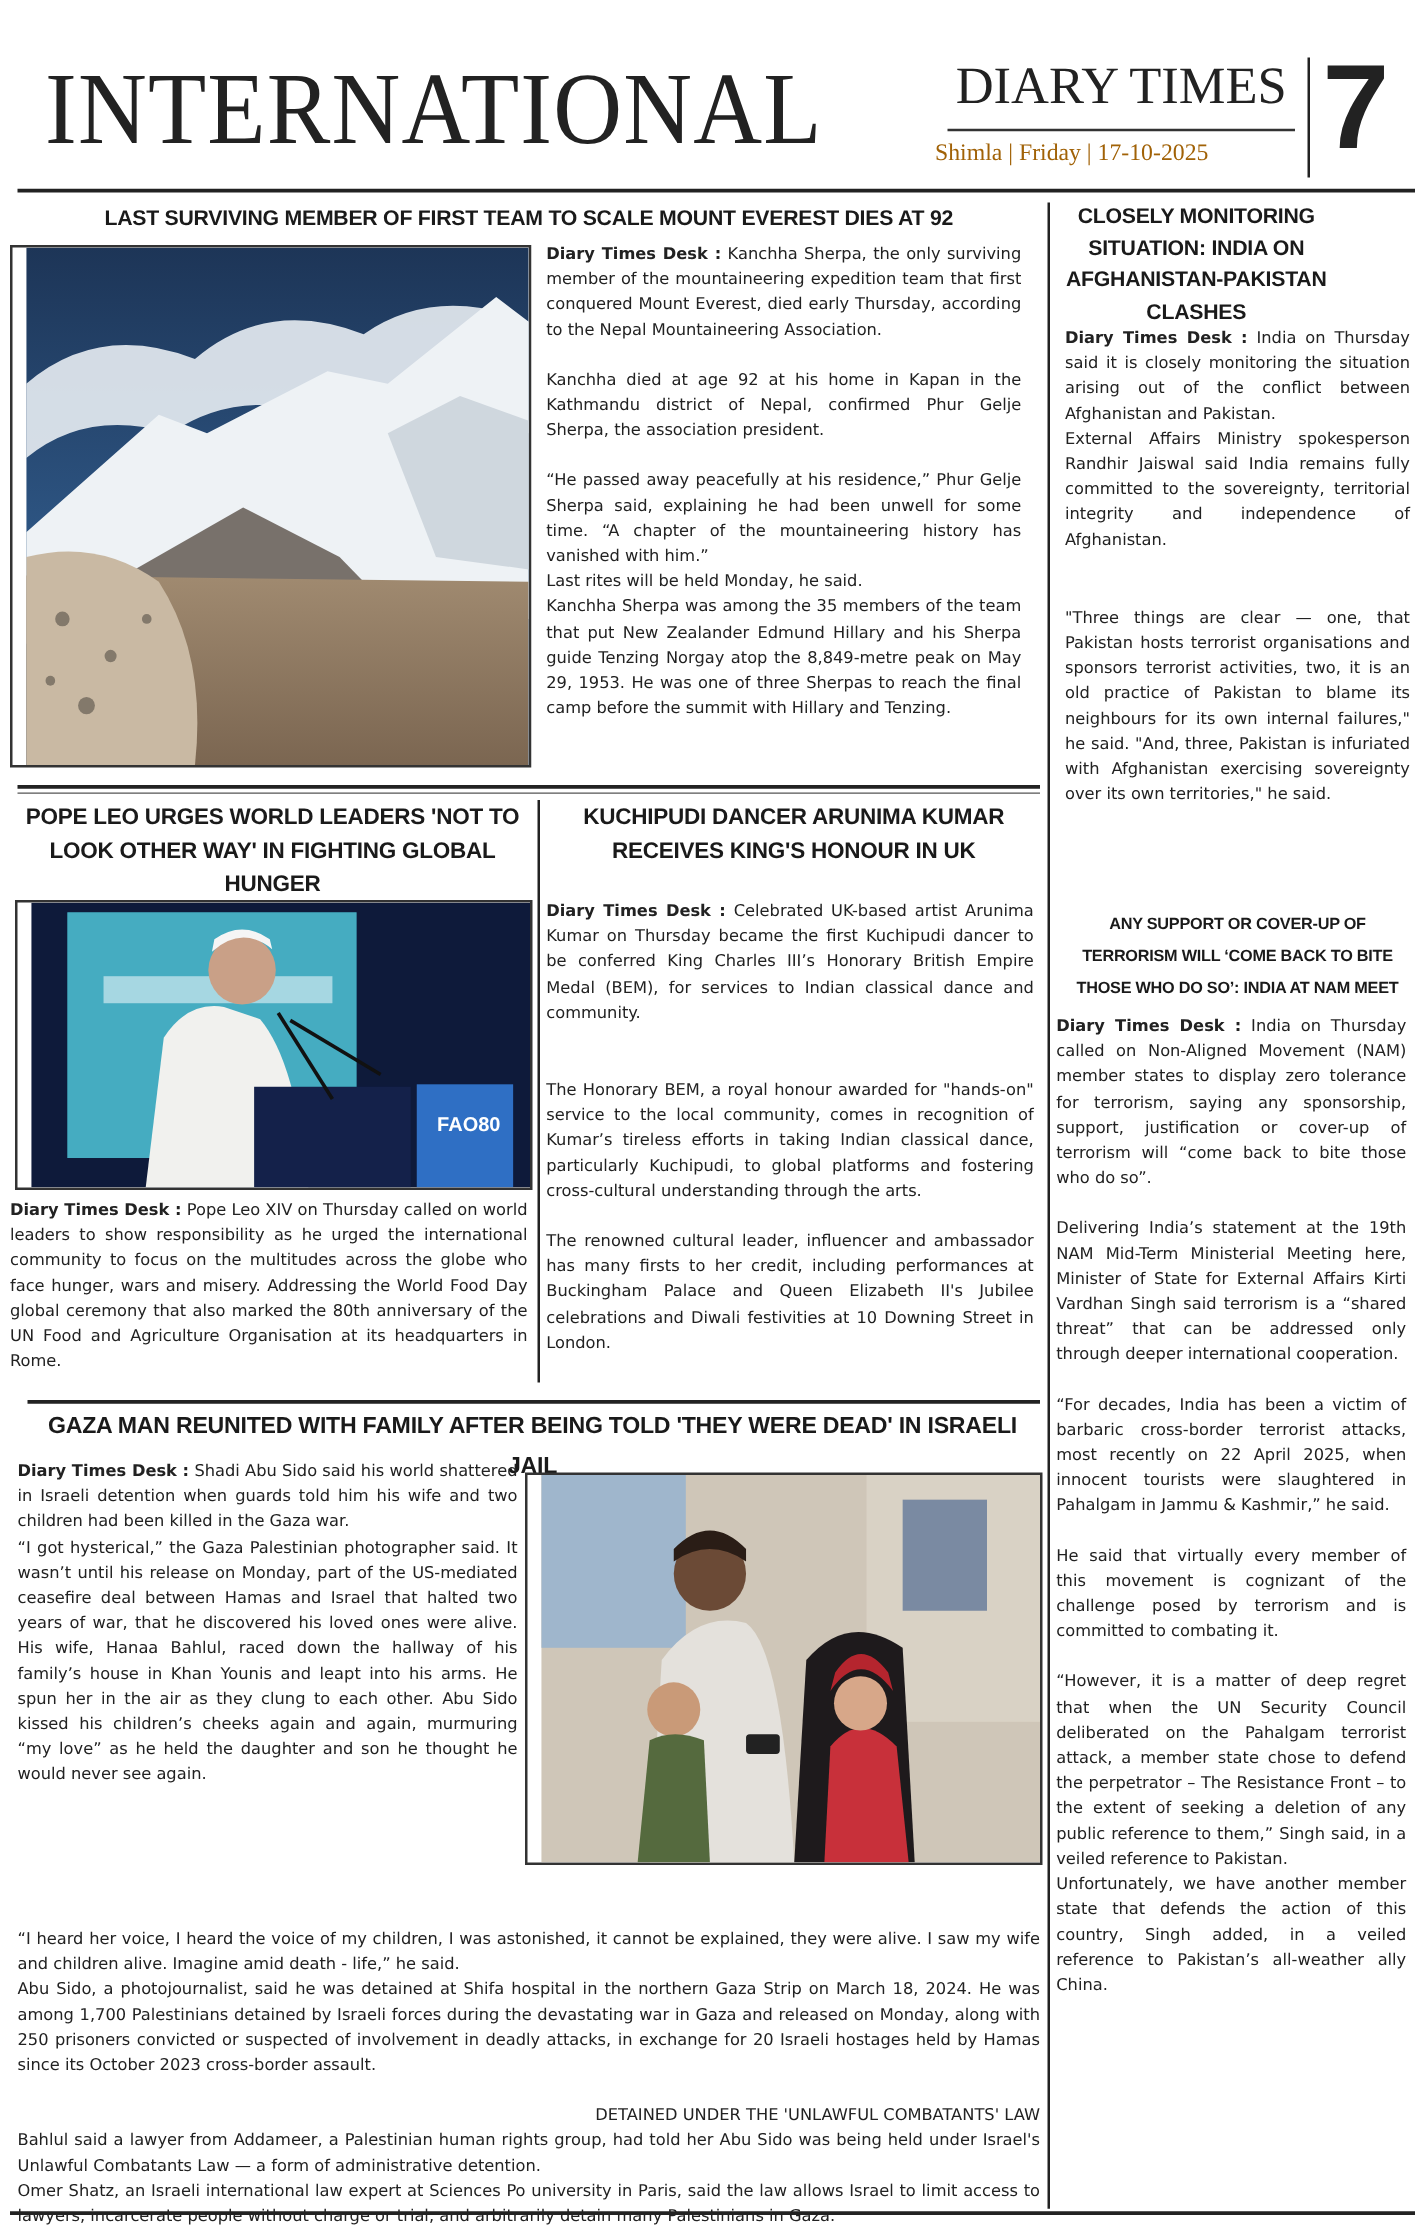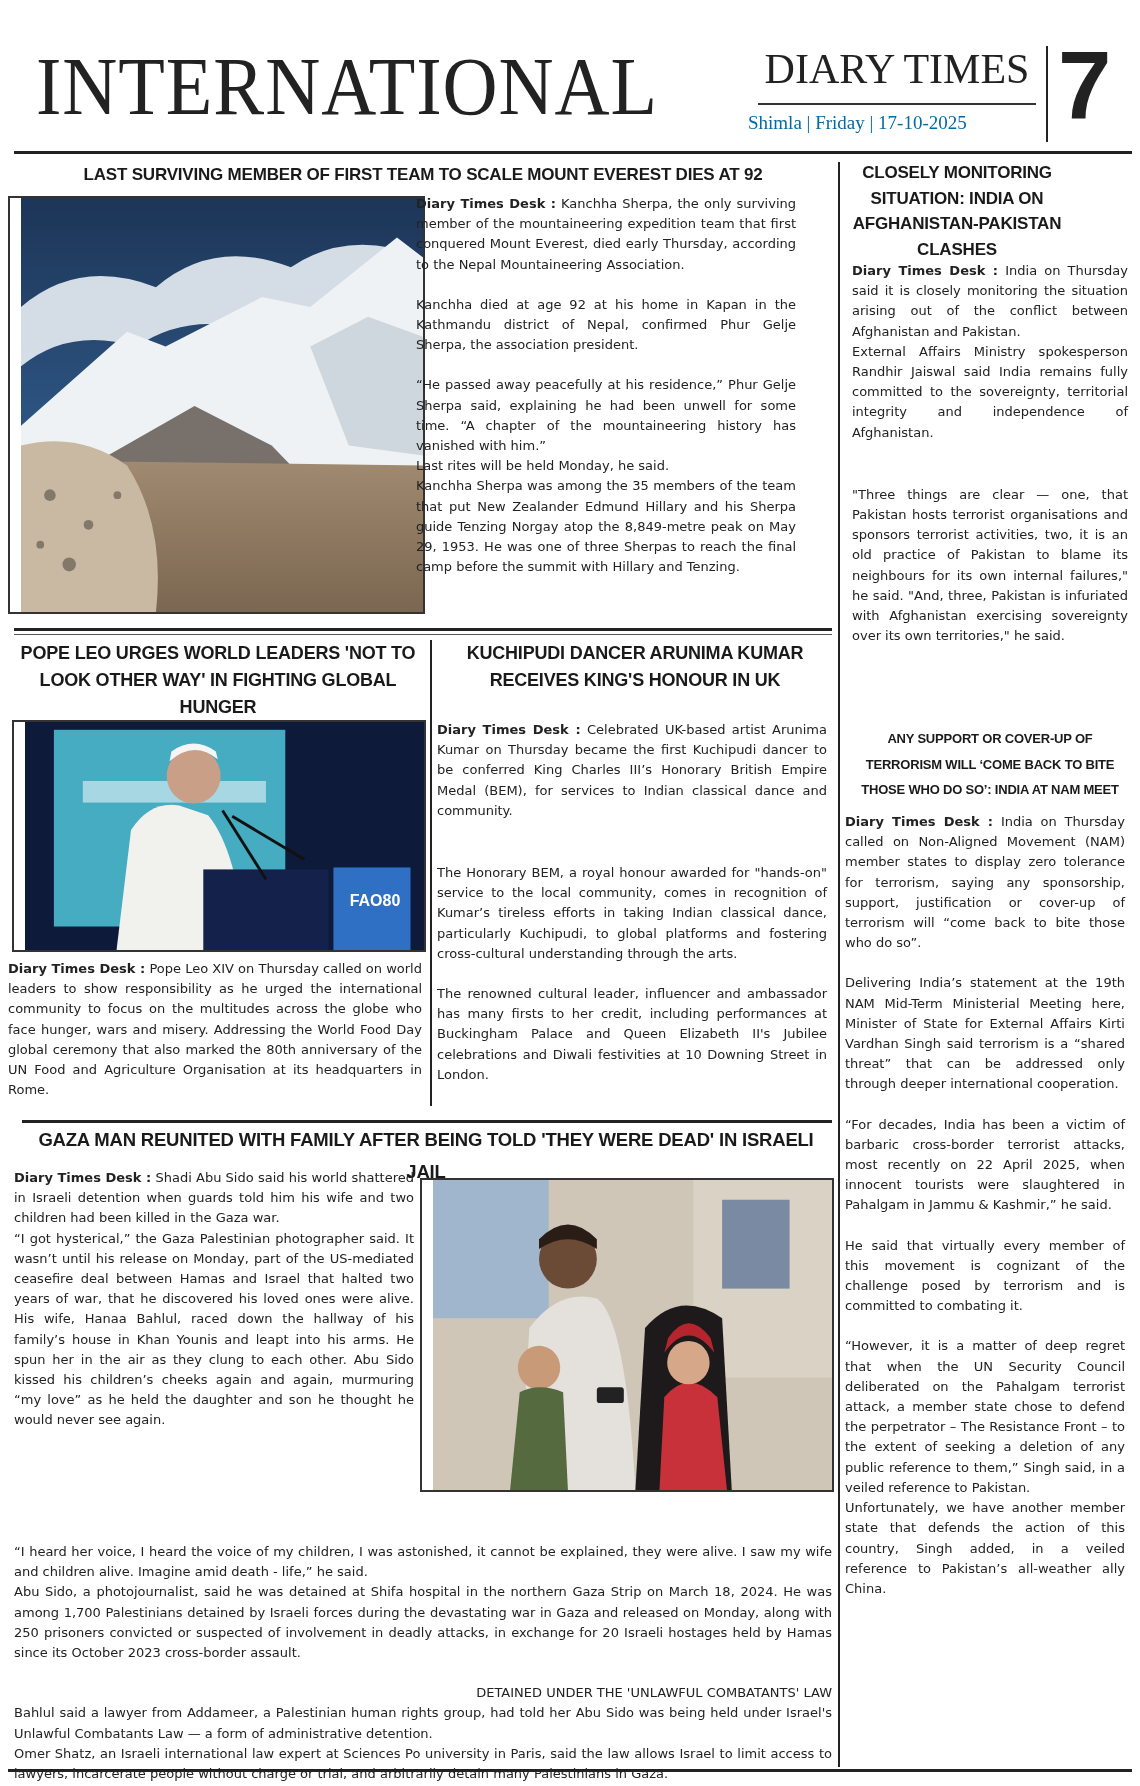--- a/index.html
+++ b/index.html
@@ -5,21 +5,21 @@
   * { box-sizing: border-box; margin: 0; padding: 0; }
   html, body { width: 1140px; height: 1786px; background: #ffffff; overflow: hidden; }
   body { position: relative; font-family: "DejaVu Sans", sans-serif; color: #1a1a1a; }
 
   .abs { position: absolute; }
 
   
   .section-title { left: 36px; top: 46px; font-family: "Liberation Serif", serif; font-size: 82px; letter-spacing: 1px; line-height: 1; color: #222; transform: scaleX(0.93); transform-origin: left top; }
   .brand { left: 762px; top: 48px; width: 270px; font-family: "Liberation Serif", serif; font-size: 42px; line-height: 1; color: #222; text-align: center; }
   .brand-rule { left: 758px; top: 103px; width: 278px; height: 2px; background: #333; }
-  .dateline { left: 748px; top: 112px; width: 290px; font-family: "Liberation Serif", serif; font-size: 19px; color: #0369a1; }
+  .dateline { left: 748px; top: 112px; width: 290px; font-family: "Liberation Serif", serif; font-size: 19px; color: #a16207; }
   .page-divider { left: 1046px; top: 46px; width: 2px; height: 96px; background: #222; }
   .page-num { left: 1058px; top: 38px; font-family: "Liberation Sans", sans-serif; font-weight: bold; font-size: 96px; line-height: 1; color: #222; }
   .top-rule { left: 14px; top: 151px; width: 1118px; height: 3px; background: #222; }
 
   
   .vrule { width: 2px; background: #222; }
 
   .headline { font-family: "Liberation Sans", sans-serif; font-weight: bold; color: #1a1a1a; text-align: center; text-transform: uppercase; letter-spacing: -0.2px; }
   .body { font-family: "DejaVu Sans", sans-serif; font-size: 13px; line-height: 20.2px; color: #222; text-align: justify; }
   .body p { margin: 0; }
@@ -67,21 +67,21 @@
       <path d="M0 250 Q60 235 110 270 Q150 330 140 418 L0 418Z" fill="#c9b9a3"></path>
       <g fill="#3f3a34" opacity="0.5">
         <circle cx="30" cy="300" r="6"></circle>
           <circle cx="70" cy="330" r="5"></circle>
           <circle cx="50" cy="370" r="7"></circle>
           <circle cx="100" cy="300" r="4"></circle>
           <circle cx="20" cy="350" r="4"></circle>
       </g>
     </svg>
   </div>
-  <div class="abs body" style="left:416px; top:194px; width:380px;">
+  <div class="abs body" style="left:437px; top:194px; width:380px;">
     <p><b>Diary Times Desk :</b> <span>Kanchha Sherpa, the only surviving member of the mountaineering expedition team that first conquered Mount Everest, died early Thursday, according to the Nepal Mountaineering Association.</span></p>
     <div class="gap"></div>
     <p>Kanchha died at age 92 at his home in Kapan in the Kathmandu district of Nepal, confirmed Phur Gelje Sherpa, the association president.</p>
     <div class="gap"></div>
     <p>“He passed away peacefully at his residence,” Phur Gelje Sherpa said, explaining he had been unwell for some time. “A chapter of the mountaineering history has vanished with him.”</p>
     <p>Last rites will be held Monday, he said.</p>
     <p>Kanchha Sherpa was among the 35 members of the team that put New Zealander Edmund Hillary and his Sherpa guide Tenzing Norgay atop the 8,849-metre peak on May 29, 1953. He was one of three Sherpas to reach the final camp before the summit with Hillary and Tenzing.</p>
   </div>
 </section>
 

